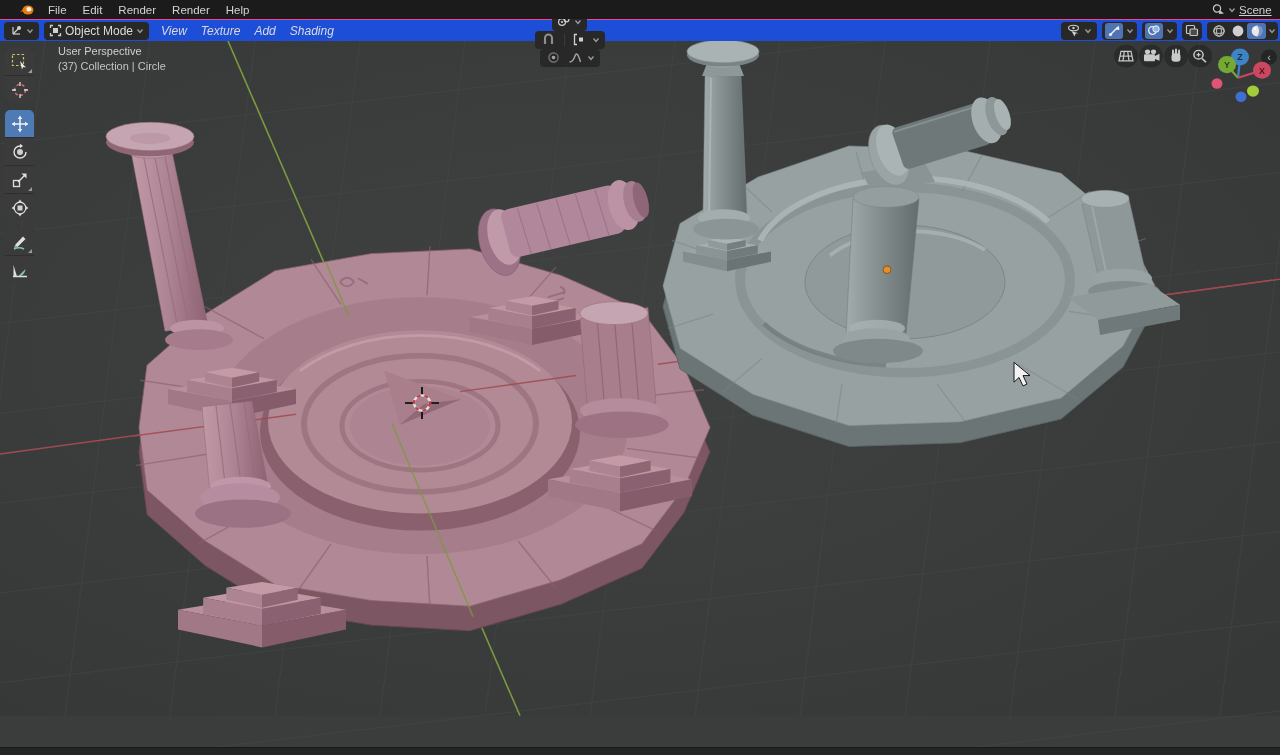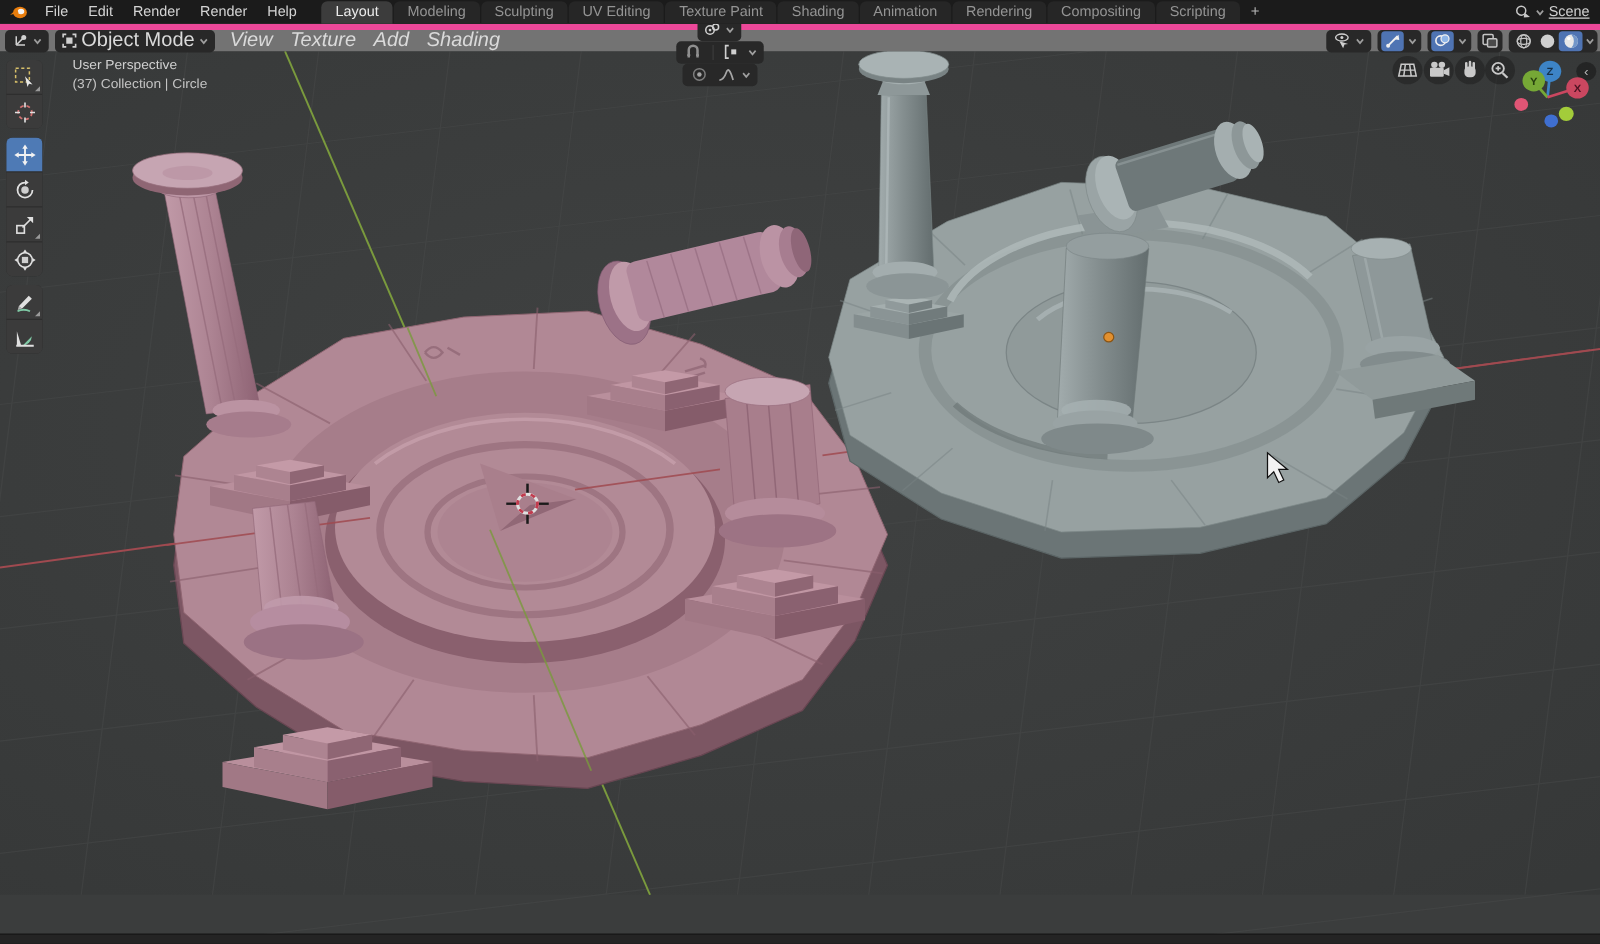--- a/index.html
+++ b/index.html
@@ -1,36 +1,36 @@
 <!DOCTYPE html>
 <html><head>
 <meta charset="utf-8">
 <style>
   * { box-sizing: border-box; margin: 0; padding: 0; }
   html,body { width:1280px; height:755px; overflow:hidden; background:#1b1b1b;
               font-family:"Liberation Sans", sans-serif; -webkit-font-smoothing:antialiased; }
   #app { position:relative; width:1280px; height:755px; }
 
   
-  #topbar { position:absolute; top:0; left:0; right:0; height:19px; background:#1b1b1b;
+  #topbar { position:absolute; top:0; left:12px; right:0; height:19px; background:#1b1b1b;
             display:flex; align-items:stretch; font-size:11.5px; color:#d4d4d4; z-index:30; }
   .logo-wrap { display:flex; align-items:center; padding:0 6px 0 7px; }
   .menu-item { display:flex; align-items:center; padding:0 8px; cursor:default; border-radius:3px; }
   #tabs { display:flex; align-items:flex-end; margin-left:12px; gap:1px; }
   .tab { padding:3px 11px 3px; font-size:11.5px; color:#949494; background:#262626;
          border-radius:5px 5px 0 0; white-space:nowrap; }
   .tab.active { background:#3c3c3c; color:#ebebeb; }
   .tab-add { padding:3px 8px; color:#b5b5b5; font-size:12px; }
   #scene-chip { margin-left:auto; display:flex; align-items:center; gap:3px; padding:0 0 0 6px;
                 color:#d0d0d0; overflow:hidden; width:74px; flex:none;text-decoration:underline; }
   #scene-chip .scene-name { white-space:nowrap; }
 
   
-  #vheader { position:absolute; top:19px; left:0; right:0; height:22px; background:#737373;
-             border-top:5px solid #ec4899; display:flex; align-items:center; font-size:16px;
+  #vheader { position:absolute; top:19px; left:0; right:0; height:22px; background:#1d4ed8;
+             border-top:1px solid #ec4899; display:flex; align-items:center; font-size:12px;
              color:#dadada; z-index:29; padding:0 4px; }
   .chip { display:flex; align-items:center; gap:3px; background:#282828; border-radius:4px;
           height:18px; padding:0 5px; margin-right:5px; }
   .chip-divider { width:1px; height:12px; background:#3a3a3a; margin:0 3px; }
   .hmenu { padding:0 7px; height:18px; display:flex; align-items:center; border-radius:3px;font-style:italic; }
   #vheader-center { position:absolute; left:534px; display:flex; align-items:center;flex-direction:column; }
   #vheader-right { position:absolute; right:2px; display:flex; align-items:center; }
   .icon-on { background:#4f74b3; border-radius:3px; height:16px; width:18px;
              display:flex; align-items:center; justify-content:center; }
   .icon-off { height:16px; width:18px; display:flex; align-items:center; justify-content:center; }
@@ -70,33 +70,20 @@
         <ellipse cx="9" cy="6" rx="5.5" ry="4.6" fill="#e87d0d"></ellipse>
         <ellipse cx="9.8" cy="5.2" rx="2.6" ry="2.2" fill="#f4f4f4"></ellipse>
         <path d="M1,8 L6,3.5 L8,6 Z" fill="#e87d0d"></path>
       </svg>
     </div>
     <div class="menu-item">File</div>
     <div class="menu-item">Edit</div>
     <div class="menu-item">Render</div>
     <div class="menu-item">Render</div>
     <div class="menu-item">Help</div>
-    <div id="tabs">
-      <div class="tab active">Layout</div>
-      <div class="tab">Modeling</div>
-      <div class="tab">Sculpting</div>
-      <div class="tab">UV Editing</div>
-      <div class="tab">Texture Paint</div>
-      <div class="tab">Shading</div>
-      <div class="tab">Animation</div>
-      <div class="tab">Rendering</div>
-      <div class="tab">Compositing</div>
-      <div class="tab">Scripting</div>
-      <div class="tab-add">+</div>
-    </div>
     <div id="scene-chip">
       <svg width="13" height="13" viewBox="0 0 13 13">
         <circle cx="5" cy="5.5" r="3.6" fill="none" stroke="#c9c9c9" stroke-width="1.2"></circle>
         <path d="M7.5,7 L12,10.5 L7,11 Z" fill="#c9c9c9"></path>
       </svg>
       <svg width="8" height="6" viewBox="0 0 8 6" class="chev">
         <polyline points="1.5,1.5 4,4.5 6.5,1.5" fill="none" stroke="#9e9e9e" stroke-width="1.3"></polyline>
       </svg>
       <span class="scene-name">Scene</span>
     </div>

